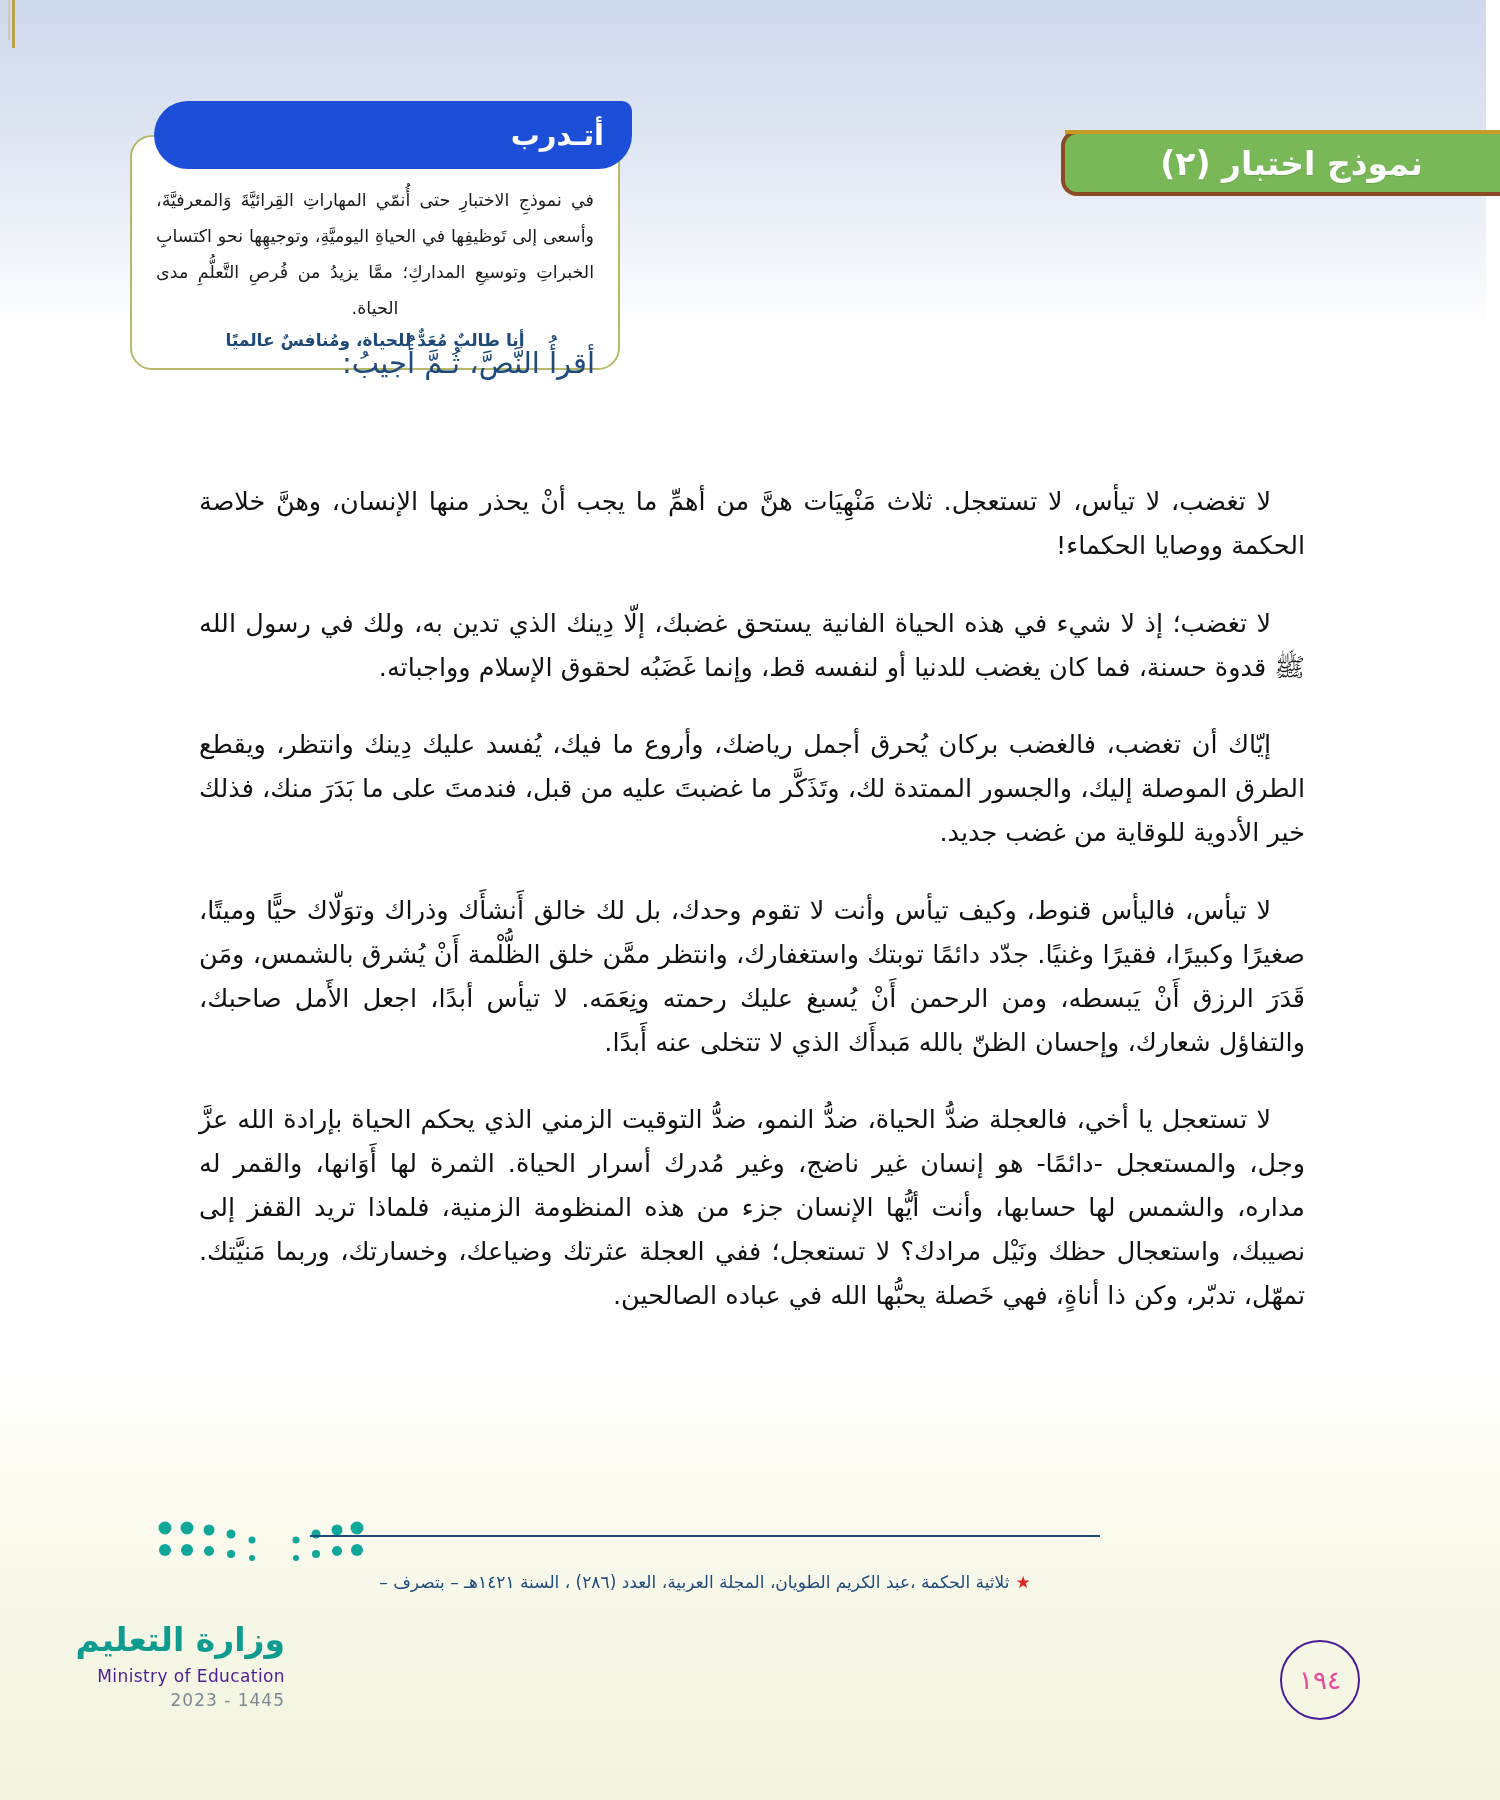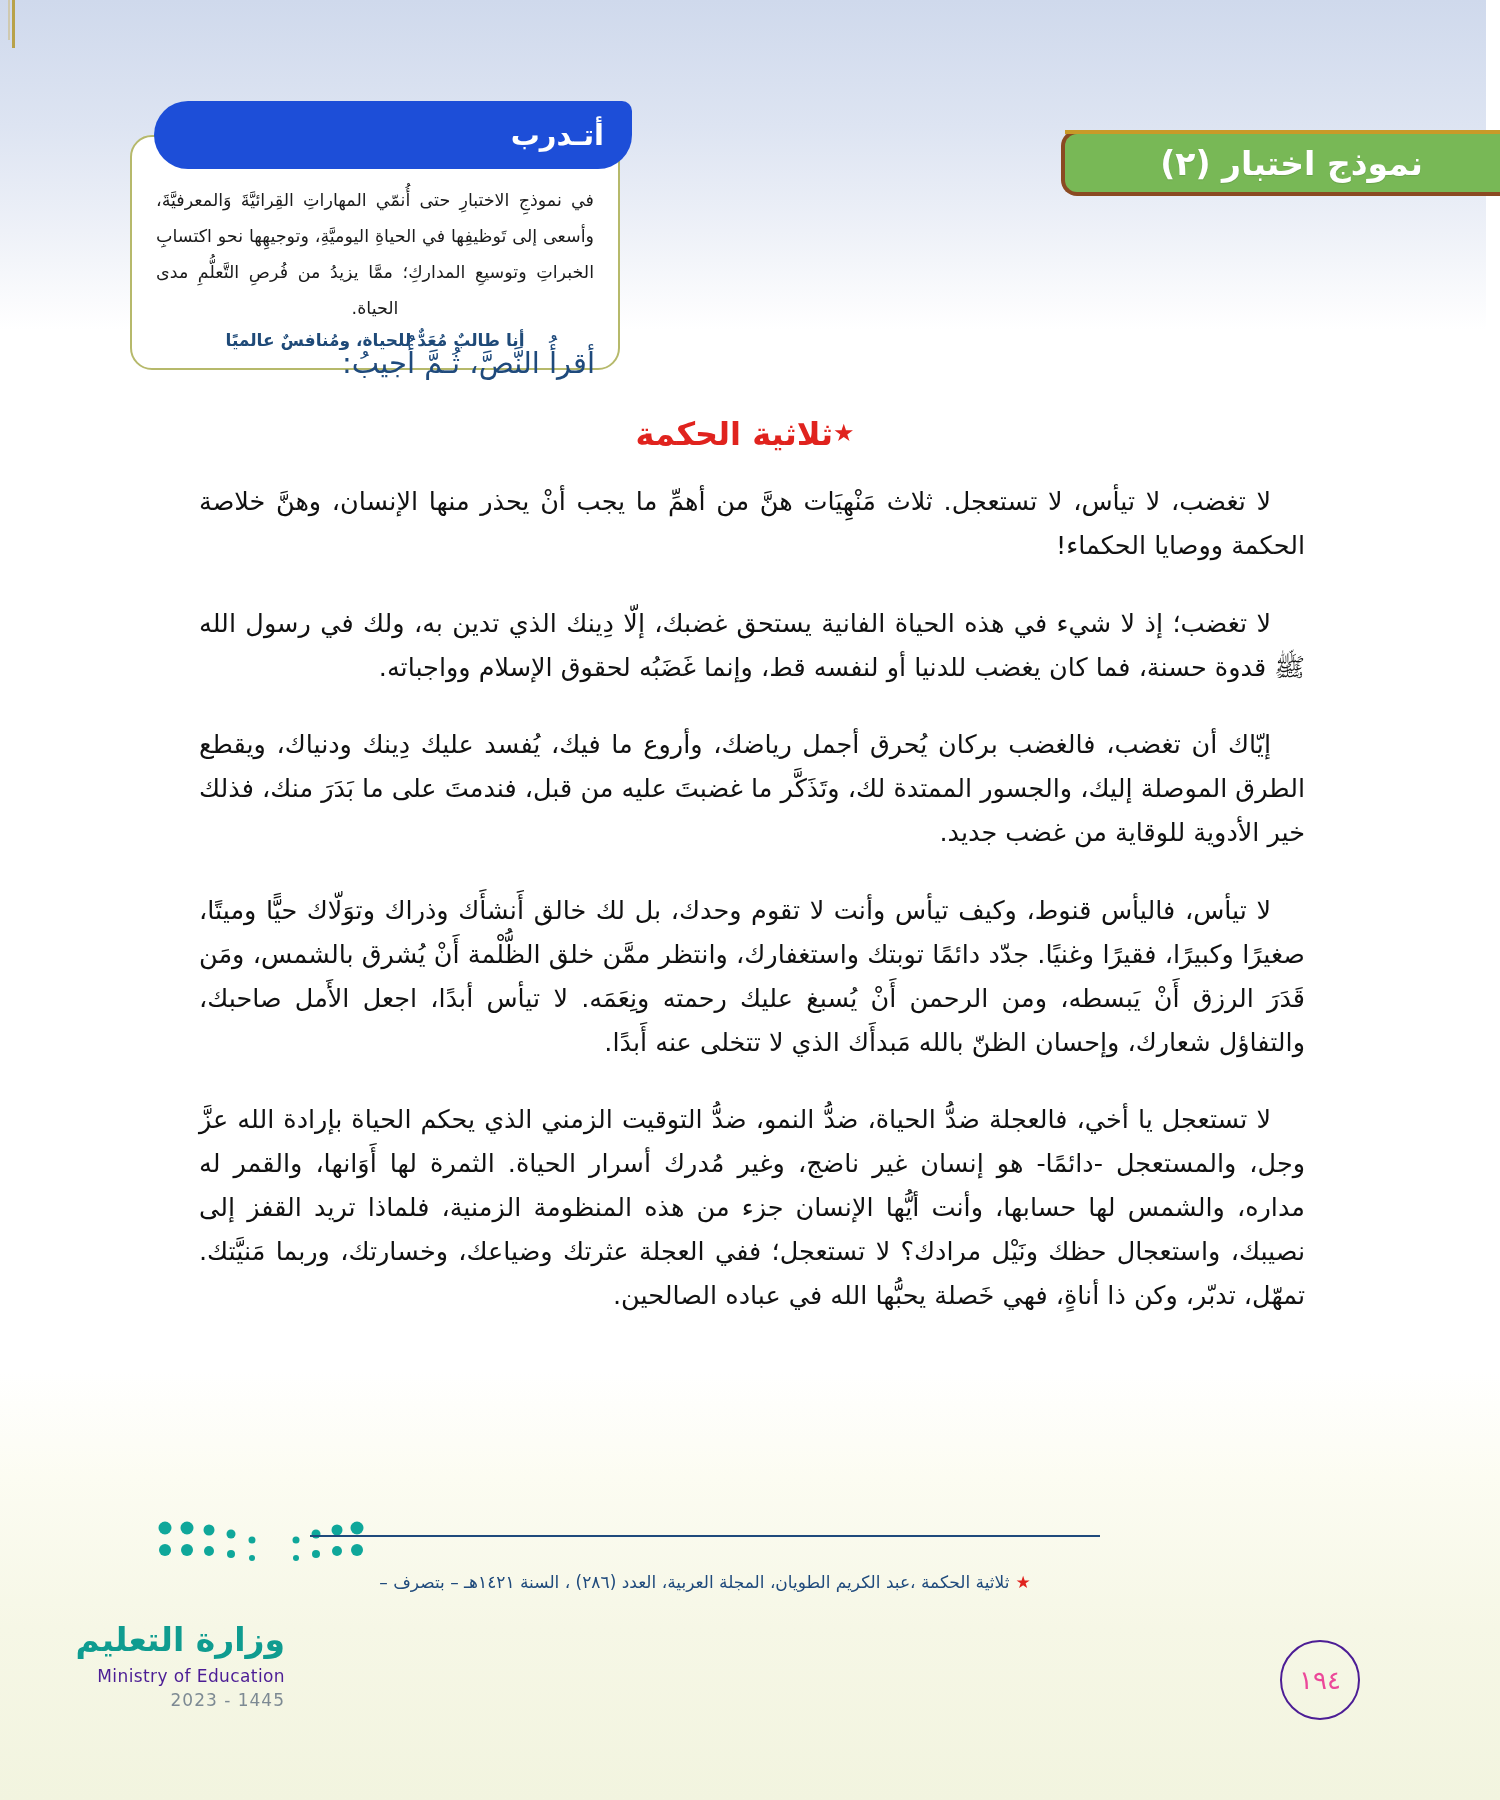--- a/index.html
+++ b/index.html
@@ -309,28 +309,25 @@
   <div class="train-card">
     <div class="train-tab">
       <span class="tab-label">أتـدرب</span>
     </div>
     <div class="train-body">في نموذجِ الاختبارِ حتى أُنمّي المهاراتِ القِرائيَّةَ وَالمعرفيَّةَ، وأسعى إلى تَوظيفِها في الحياةِ اليوميَّةِ، وتوجيهِها نحو اكتسابِ الخبراتِ وتوسيعِ المداركِ؛ ممَّا يزيدُ من فُرصِ التَّعلُّمِ مدى الحياة.</div>
     <div class="train-slogan">أنا طالبٌ مُعَدٌّ للحياة، ومُنافسٌ عالميًا</div>
   </div>
 
   <div class="prompt-line">أقرأُ النَّصَّ، ثُـمَّ أُجيبُ:</div>
 
-  <div class="article-title">
-    <span class="star">★</span><span>ثلاثية الحكمة</span>
-  </div>
 
   <div class="article-body">
     <p>لا تغضب، لا تيأس، لا تستعجل. ثلاث مَنْهِيَات هنَّ من أهمِّ ما يجب أنْ يحذر منها الإنسان، وهنَّ خلاصة الحكمة ووصايا الحكماء!</p>
     <p>لا تغضب؛ إذ لا شيء في هذه الحياة الفانية يستحق غضبك، إلّا دِينك الذي تدين به، ولك في رسول الله ﷺ قدوة حسنة، فما كان يغضب للدنيا أو لنفسه قط، وإنما غَضَبُه لحقوق الإسلام وواجباته.</p>
-    <p>إيّاك أن تغضب، فالغضب بركان يُحرق أجمل رياضك، وأروع ما فيك، يُفسد عليك دِينك ودنياك، ويقطع الطرق الموصلة إليك، والجسور الممتدة لك، وتَذَكَّر ما غضبتَ عليه من قبل، فندمتَ على ما بَدَرَ منك، فذلك خير الأدوية للوقاية من غضب جديد.</p>
+    <p>إيّاك أن تغضب، فالغضب بركان يُحرق أجمل رياضك، وأروع ما فيك، يُفسد عليك دِينك وانتظر، ويقطع الطرق الموصلة إليك، والجسور الممتدة لك، وتَذَكَّر ما غضبتَ عليه من قبل، فندمتَ على ما بَدَرَ منك، فذلك خير الأدوية للوقاية من غضب جديد.</p>
     <p>لا تيأس، فاليأس قنوط، وكيف تيأس وأنت لا تقوم وحدك، بل لك خالق أَنشأَك وذراك وتوَلّاك حيًّا وميتًا، صغيرًا وكبيرًا، فقيرًا وغنيًا. جدّد دائمًا توبتك واستغفارك، وانتظر ممَّن خلق الظُّلْمة أَنْ يُشرق بالشمس، ومَن قَدَرَ الرزق أَنْ يَبسطه، ومن الرحمن أَنْ يُسبغ عليك رحمته ونِعَمَه. لا تيأس أبدًا، اجعل الأَمل صاحبك، والتفاؤل شعارك، وإحسان الظنّ بالله مَبدأَك الذي لا تتخلى عنه أَبدًا.</p>
     <p class="last">لا تستعجل يا أخي، فالعجلة ضدُّ الحياة، ضدُّ النمو، ضدُّ التوقيت الزمني الذي يحكم الحياة بإرادة الله عزَّ وجل، والمستعجل -دائمًا- هو إنسان غير ناضج، وغير مُدرك أسرار الحياة. الثمرة لها أَوَانها، والقمر له مداره، والشمس لها حسابها، وأنت أيُّها الإنسان جزء من هذه المنظومة الزمنية، فلماذا تريد القفز إلى نصيبك، واستعجال حظك ونَيْل مرادك؟ لا تستعجل؛ ففي العجلة عثرتك وضياعك، وخسارتك، وربما مَنيَّتك. تمهّل، تدبّر، وكن ذا أناةٍ، فهي خَصلة يحبُّها الله في عباده الصالحين.</p>
   </div>
 
   <div class="ksa-dots">
     <svg width="210" height="52" viewBox="0 0 210 52" xmlns="http://www.w3.org/2000/svg" aria-hidden="true">
       <g fill="#0fa79a">
         <circle cx="10" cy="8" r="6.5"></circle>
           <circle cx="32" cy="8" r="6.5"></circle>
           <circle cx="54" cy="10" r="5.5"></circle>

